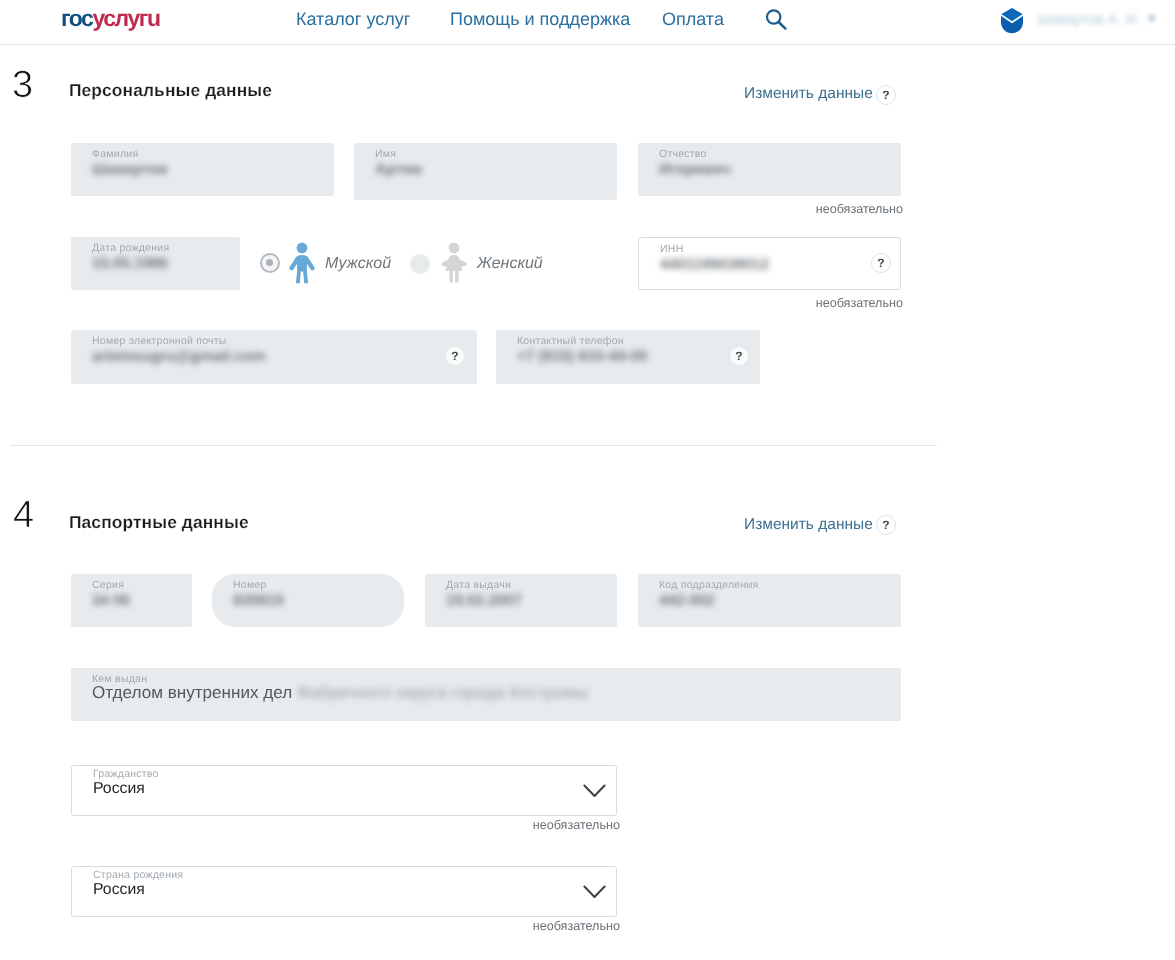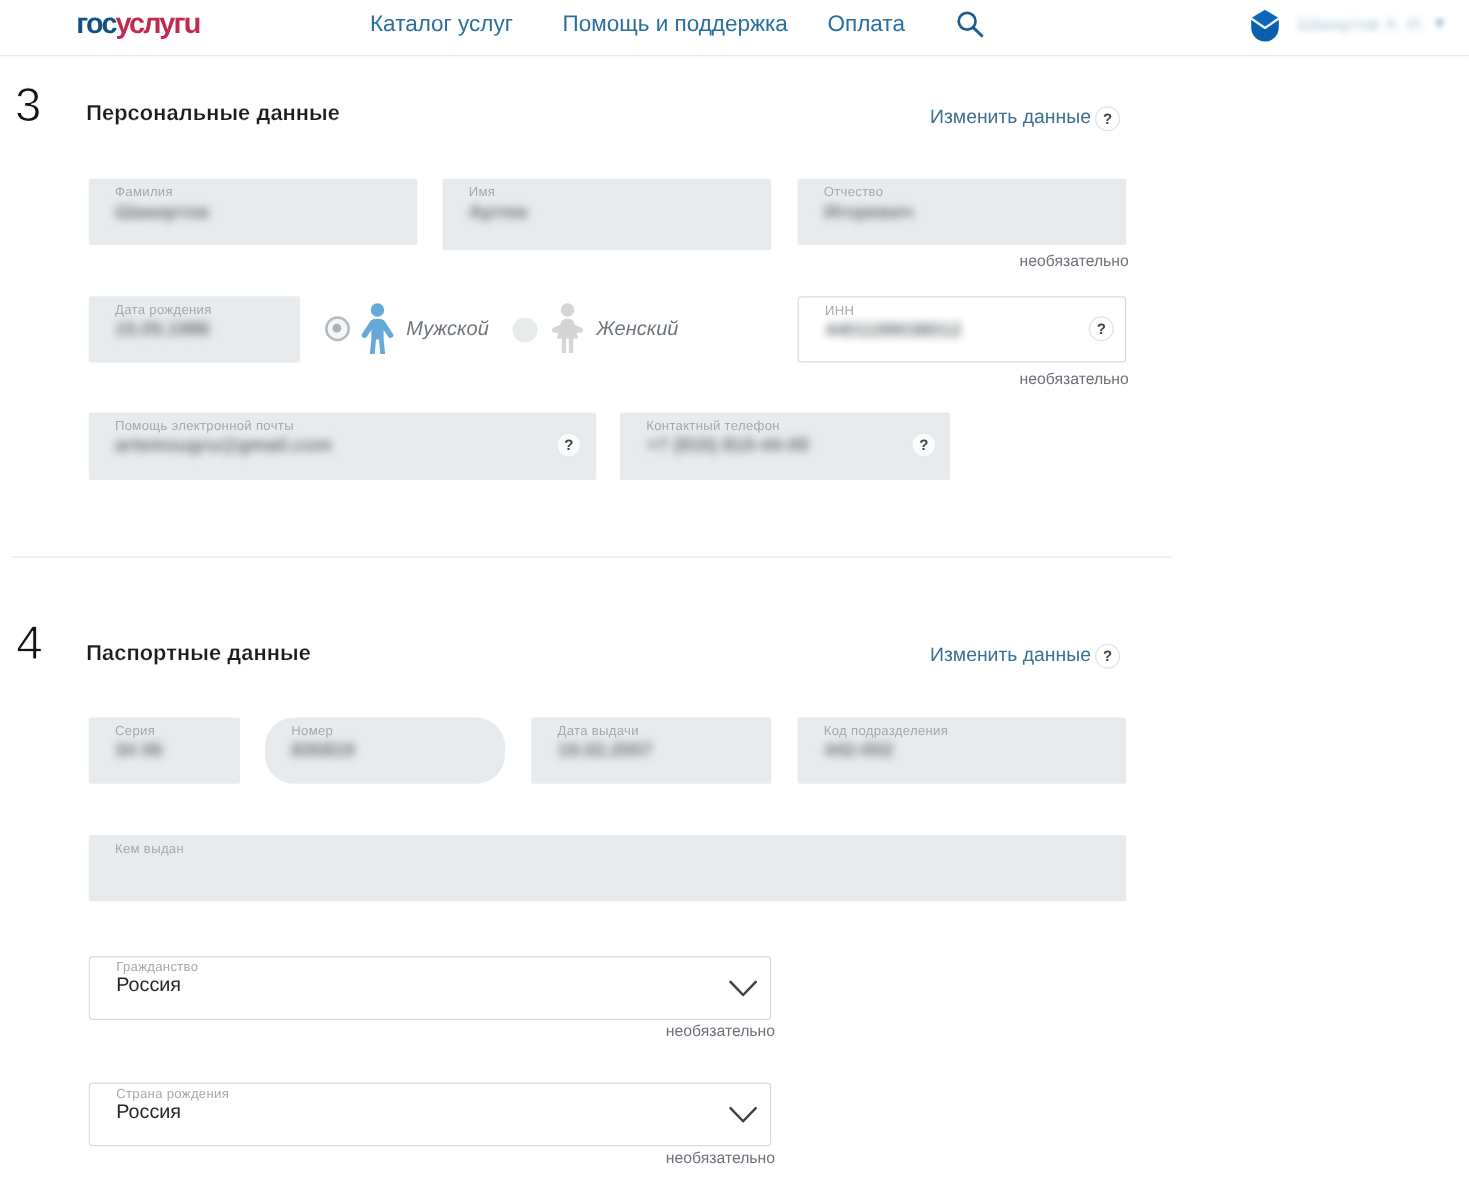--- a/index.html
+++ b/index.html
@@ -117,21 +117,21 @@
   <div class="glabel" style="left:477px; top:255px;">Женский</div>
 
   <div class="fld white" style="left:638px; top:237px; width:263px; height:53px;">
     <div class="lbl">ИНН</div>
     <div class="val blur">4401199038012</div>
     <div class="qmark" style="left:232px; top:15px;">?</div>
   </div>
   <div class="opt" style="left:703px; width:200px; top:296px;">необязательно</div>
 
   <div class="fld" style="left:71px; top:330px; width:406px; height:54px;">
-    <div class="lbl">Помощь электронной почты</div>
+    <div class="lbl">Номер электронной почты</div>
     <div class="val blur">artemsugru@gmail.com</div>
     <div class="qmark qfill" style="left:374px; top:16px;">?</div>
   </div>
   <div class="fld" style="left:496px; top:330px; width:264px; height:54px;">
     <div class="lbl">Контактный телефон</div>
     <div class="val blur">+7 (915) 810-44-00</div>
     <div class="qmark qfill" style="left:233px; top:16px;">?</div>
   </div>
 </div>
 
@@ -155,20 +155,21 @@
     <div class="lbl">Дата выдачи</div>
     <div class="val blur">19.02.2007</div>
   </div>
   <div class="fld" style="left:638px; top:574px; width:263px; height:53px;">
     <div class="lbl">Код подразделения</div>
     <div class="val blur">442-002</div>
   </div>
 
   <div class="fld" style="left:71px; top:668px; width:830px; height:53px;">
     <div class="lbl">Кем выдан</div>
+    <div class="val" style="top:15px; font-size:17.1px; color:#54585d;"><span>Отделом внутренних дел</span> <span class="blurtxt">Фабричного округа города Костромы</span></div>
   </div>
 
   <div class="fld white" style="left:71px; top:765px; width:546px; height:51px;">
     <div class="lbl" style="top:1px;">Гражданство</div>
     <div class="val" style="top:13px; font-size:15.8px; color:#22262a;">Россия</div>
     <div class="chev" style="left:511px; top:18px;">
       <svg width="24" height="14" viewBox="0 0 24 14">
           <path d="M1.4 1.5 L11.5 12.0 L21.6 1.5" fill="none" stroke="#3d4145" stroke-width="2.0" stroke-linecap="round" stroke-linejoin="round"></path>
         </svg>
     </div>

